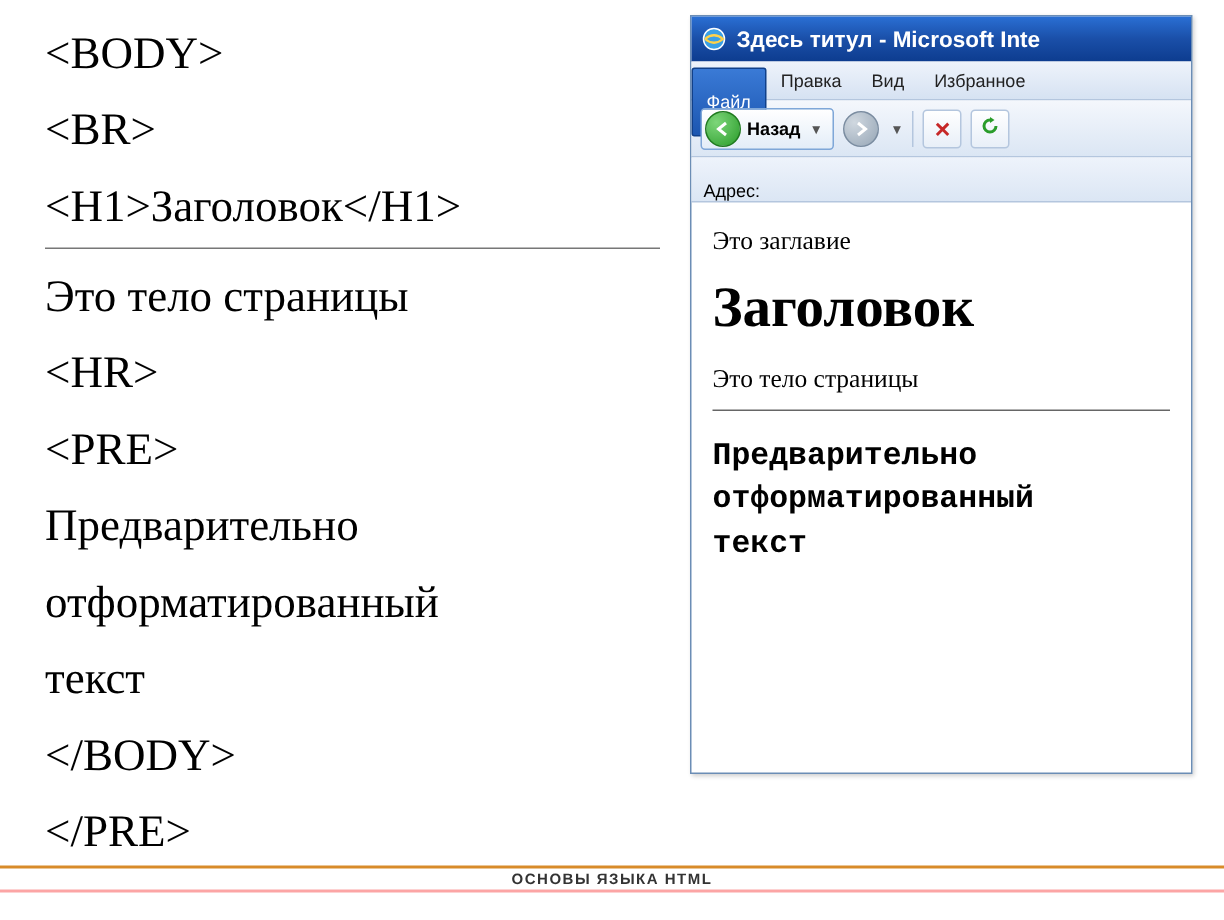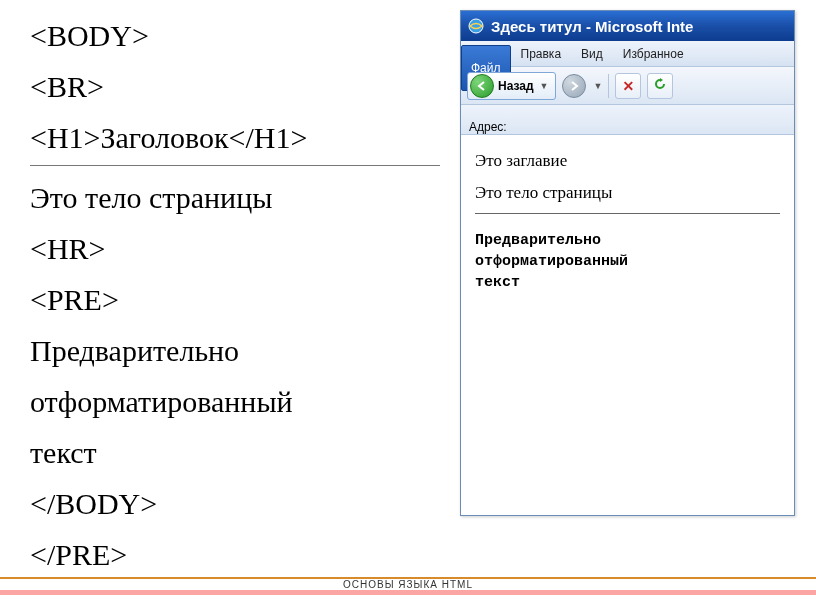--- a/index.html
+++ b/index.html
@@ -169,36 +169,37 @@
     font-size: 17px;
     margin-bottom: 10px;
   }
   .content hr {
     border: none;
     border-top: 1px solid #666;
     margin: 8px 0 16px 0;
   }
   .content pre {
     font-family: "Courier New", monospace;
-    font-size: 15px;
+    font-size: 21px;
     font-weight: bold;
     line-height: 1.4;
     white-space: pre-wrap;
   }
   .footer-band {
     position: absolute;
     left: 0; bottom: 18px;
     width: 100%;
     height: 18px;
     border-top: 2px solid #d88b2a;
-    border-bottom: 5px solid #fca5a5;
+    border-bottom: 2px solid #fca5a5;
     background: #fff;
     display: flex;
     align-items: center;
     justify-content: center;
+    font-weight: bold;
   }
   .footer-text {
     font-family: Arial, sans-serif;
     font-size: 10px;
     letter-spacing: 1px;
     color: #333;
     text-transform: uppercase;
   }
 </style>
 </head>
@@ -268,20 +269,21 @@
         </span>
           </span>
       </div>
 
       <div class="addressbar">
         <span>Адрес:</span>
       </div>
 
       <div class="content">
         <div class="subtitle">Это заглавие</div>
+        <h1>Заголовок</h1>
         <div class="bodytext">Это тело страницы</div>
         <hr>
         <pre><span>Предварительно</span>
 <span>отформатированный</span>
 <span>текст</span></pre>
       </div>
     </div>
   </div>
 </div>
 

